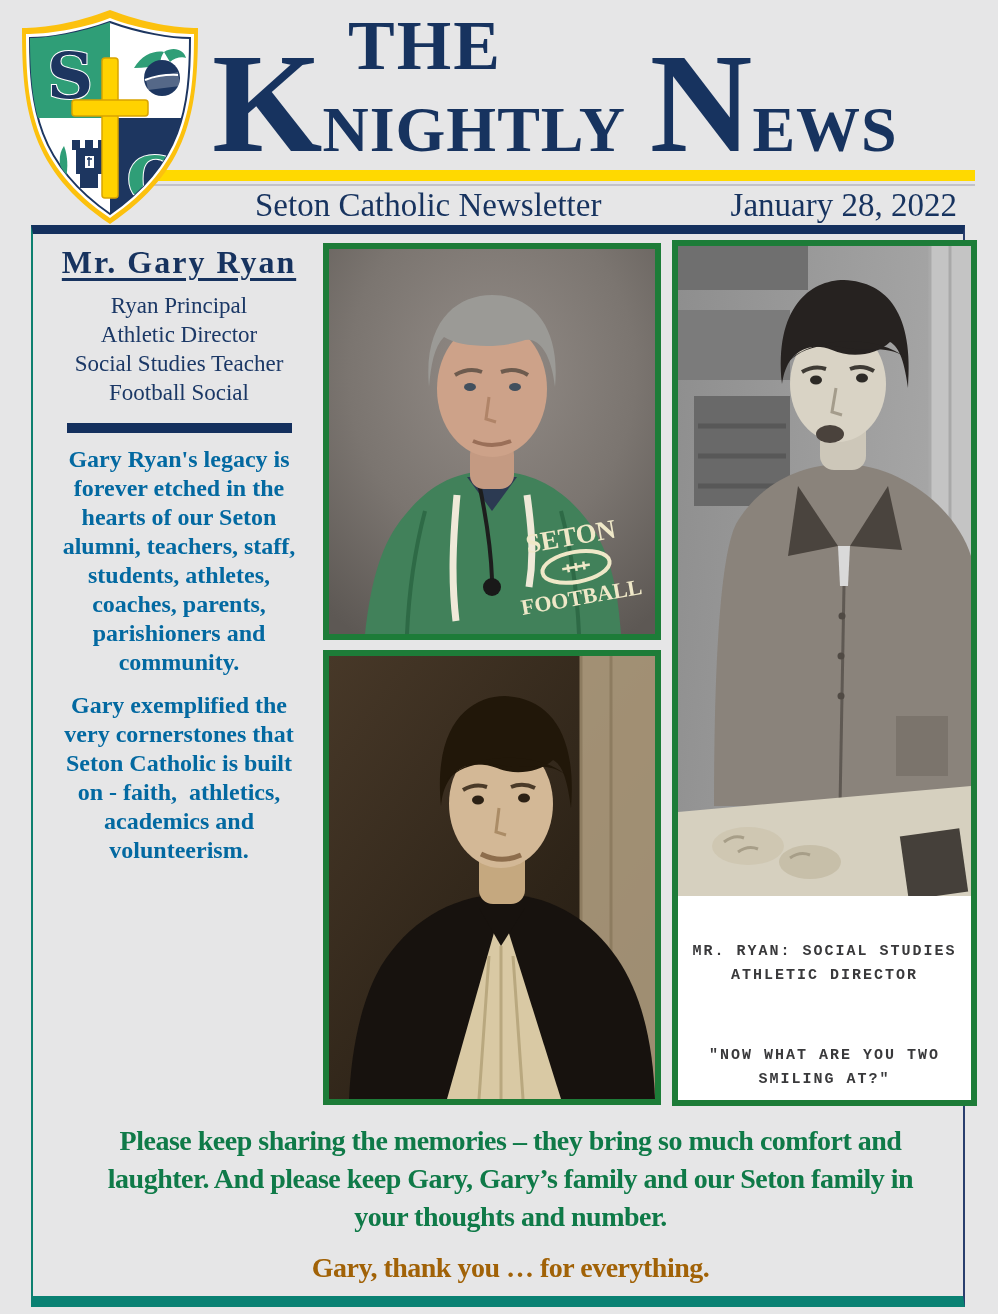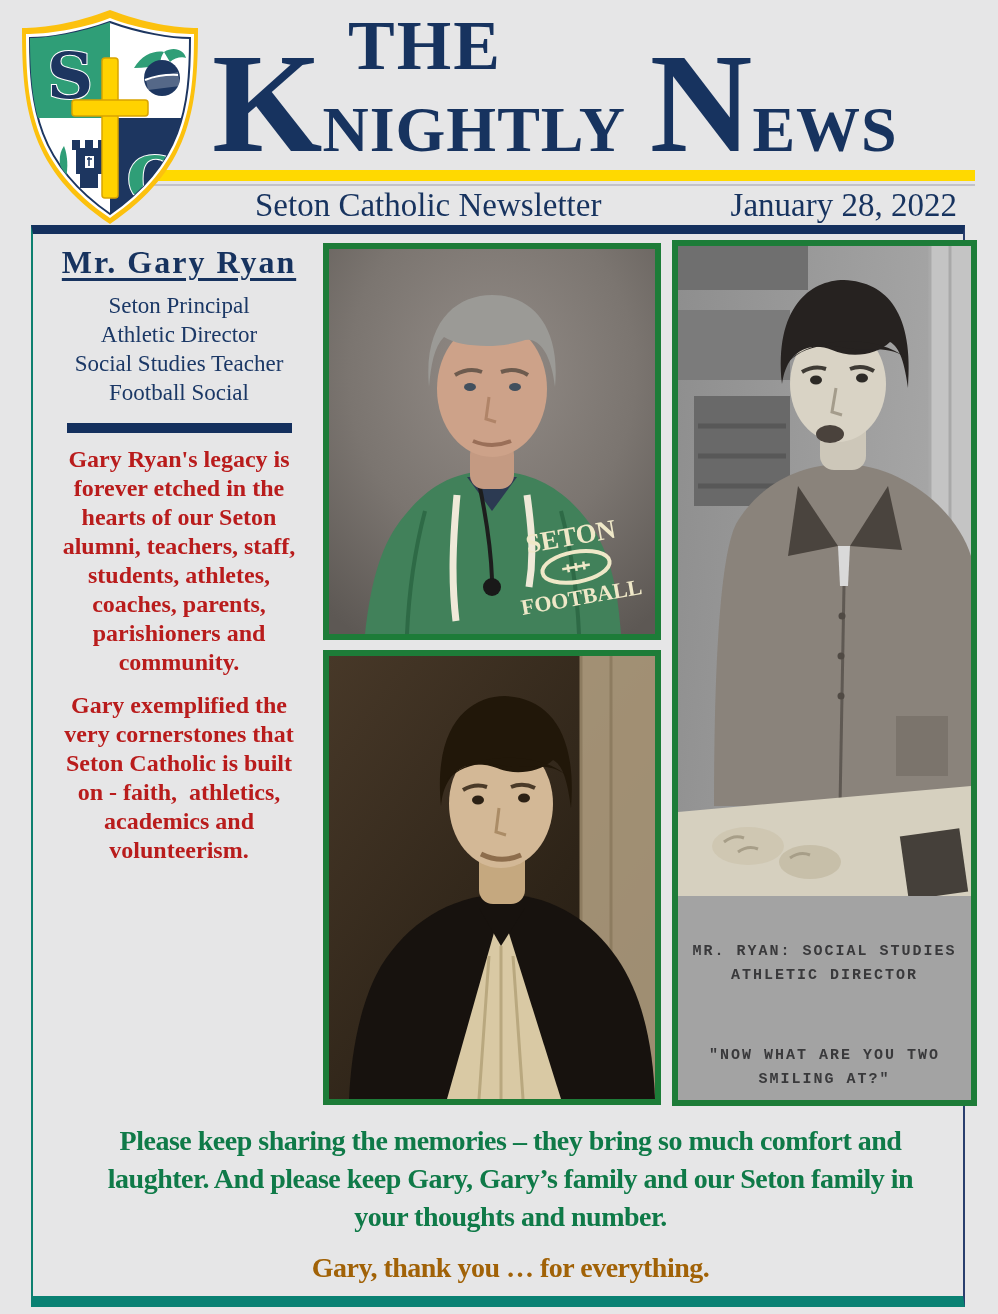--- a/index.html
+++ b/index.html
@@ -46,33 +46,33 @@
 
   
   .left-col { left:2px; top:10px; width:288px; text-align:center; }
   .article-heading {
     font-size:32px; font-weight:bold; color:#17335f; letter-spacing:2px;
     text-decoration:underline; text-decoration-thickness:3px; text-underline-offset:5px;
   }
   .role-list { margin-top:10px; color:#1b3866; font-size:23px; line-height:29px; }
   .navy-divider { width:225px; height:10px; background:#14305e; margin:16px auto 12px auto; }
   .tribute-paragraph {
-    color:#b91c1c; font-weight:bold; font-size:24px; line-height:29px;
+    color:#0369a1; font-weight:bold; font-size:24px; line-height:29px;
     white-space:pre; text-align:center; margin-bottom:14px;
   }
 
   
   .photo { border:6px solid #1d7c38; background:#777; overflow:hidden; }
   .photo svg { display:block; width:100%; height:100%; }
   .photo-color  { left:290px; top:9px;   width:338px; height:397px; }
   .photo-sepia  { left:290px; top:416px; width:338px; height:455px; }
   .photo-bw     { left:639px; top:6px;   width:305px; height:866px; }
   .bw-caption {
     position:absolute; left:0; bottom:0; width:293px; height:204px;
-    background:#a3a3a3;
+    background:#ffffff;
   }
   .caption-text {
     position:absolute; width:100%; text-align:center;
     font-family:"Liberation Mono", monospace;
     font-size:15px; font-weight:bold; letter-spacing:2px;
     color:#39393b; line-height:24px; white-space:pre-line;
   }
   .caption-top { top:44px; }
   .caption-bottom { top:148px; }
 
@@ -147,21 +147,21 @@
       </g>
     </g>
   </svg>
 </div>
 
 <div class="abs content-frame">
 
   <div class="abs left-col">
     <div class="article-heading">Mr. Gary Ryan</div>
     <div class="role-list">
-      <div>Seton Principal</div>
+      <div>Ryan Principal</div>
       <div>Athletic Director</div>
       <div>Social Studies Teacher</div>
       <div>Football Social</div>
     </div>
     <div class="navy-divider"></div>
     <div class="tribute-paragraph">Gary Ryan's legacy is
 forever etched in the
 hearts of our Seton
 alumni, teachers, staff,
 students, athletes,

